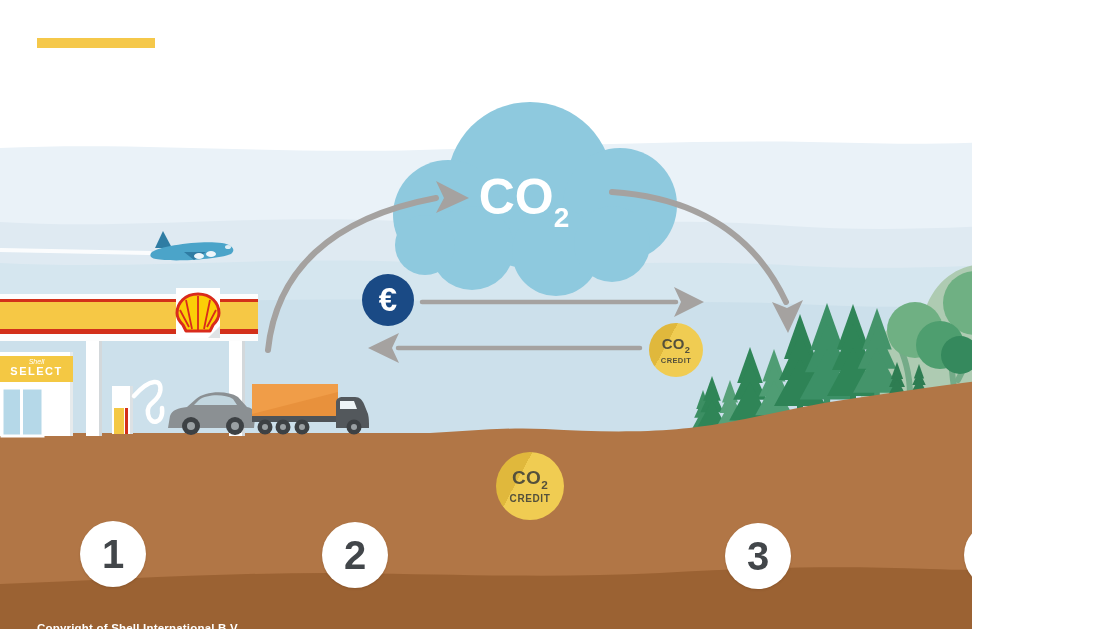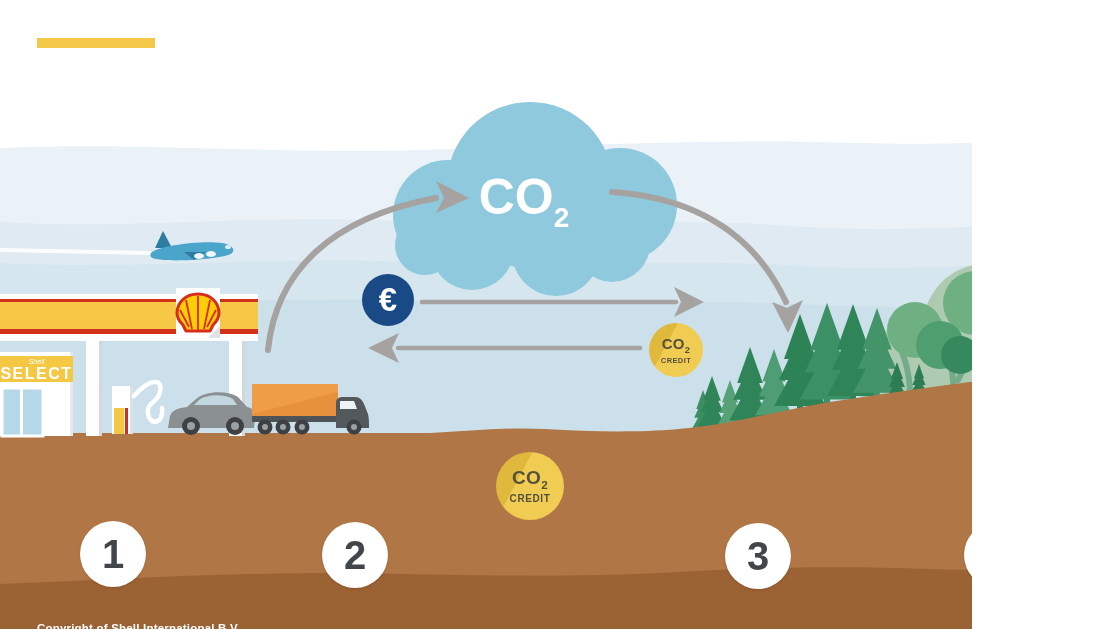--- a/index.html
+++ b/index.html
@@ -50,21 +50,21 @@
   .step.s2 { left:322px; top:522px; }
   .step.s3 { left:725px; top:523px; }
   .step.s4 { left:964px; top:522px; }
 
   
   .select-sign {
     position:absolute; left:0; top:358px; width:73px; height:24px;
     color:#ffffff; text-align:center;
   }
   .select-sign .script { font-size:7px; font-style:italic; line-height:1.1; }
-  .select-sign .name { font-size:16px; font-weight:bold; letter-spacing:1.5px; line-height:1.05; }
+  .select-sign .name { font-size:11px; font-weight:bold; letter-spacing:1.5px; line-height:1.05; }
 
   .copyright {
     position:absolute; left:37px; top:614px;
     color:#ffffff; font-size:11.5px; font-weight:bold; letter-spacing:.2px;margin-top:8px;
   }
 
   .cloud-label { fill:#ffffff; font-weight:bold; }
 </style>
 </head>
 <body>

